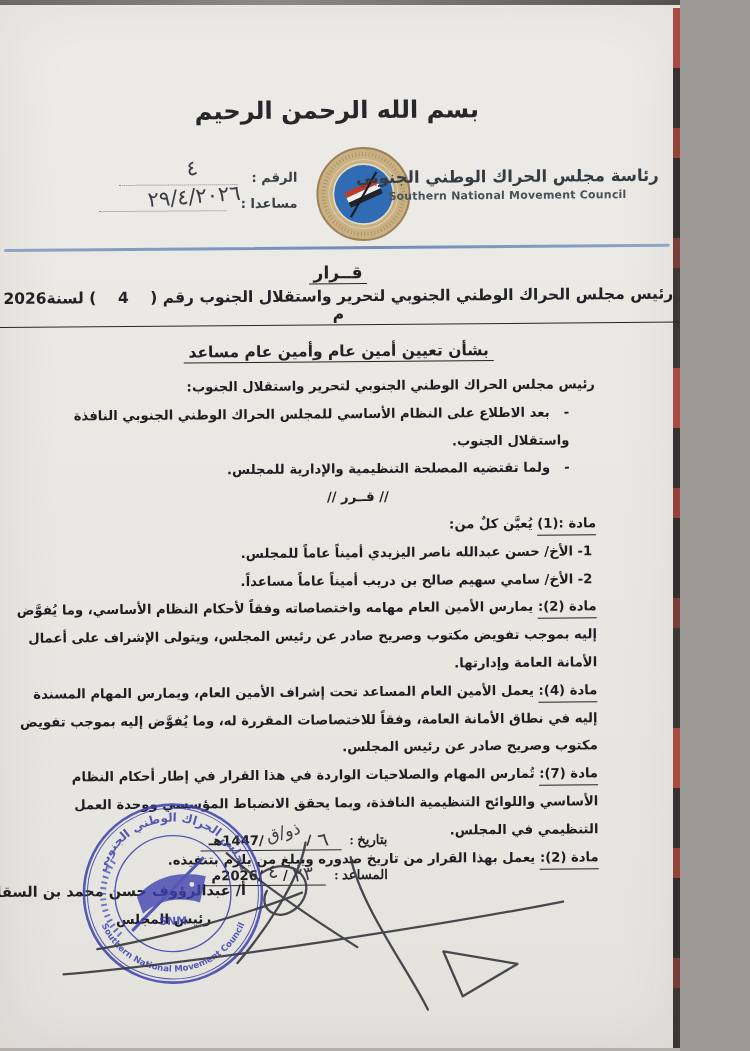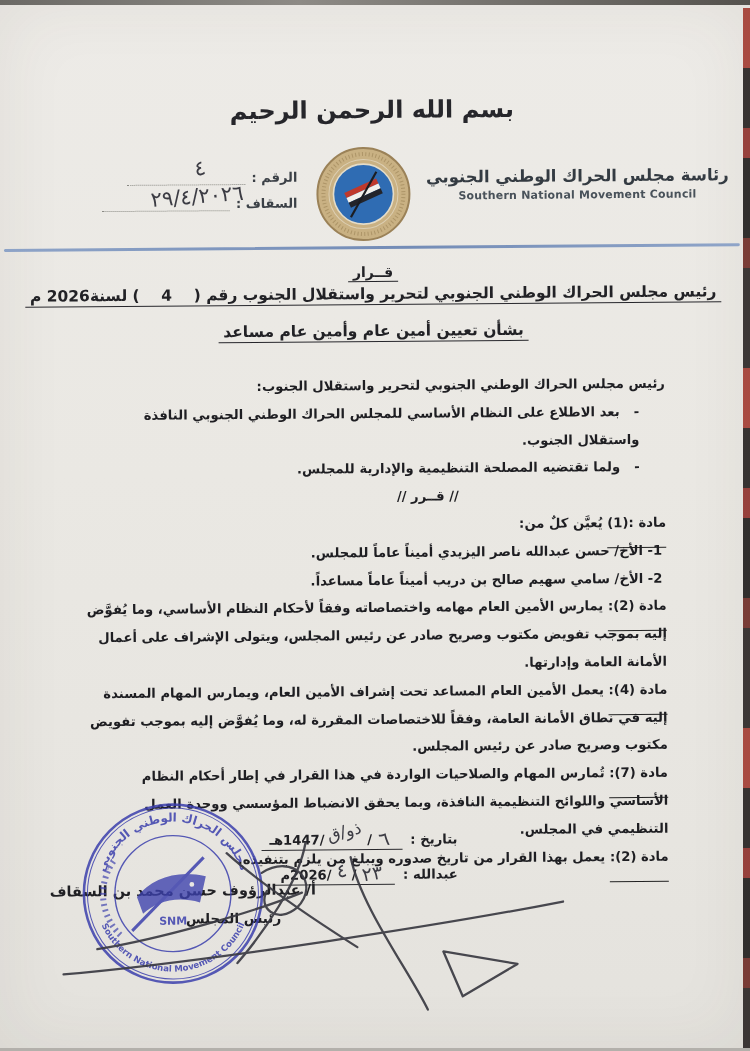--- a/index.html
+++ b/index.html
@@ -1,16 +1,16 @@
 <!DOCTYPE html>
 <html lang="ar"><head>
 <meta charset="utf-8">
 <style>
   html,body{margin:0;padding:0;background:#9d9a95;}
-  .photo{position:relative;width:750px;height:1051px;overflow:hidden;
+  .photo{position:relative;width:680px;height:1051px;overflow:hidden;
          background:#8f8c87;font-family:"DejaVu Sans",sans-serif;}
   .paper{position:absolute;inset:0;
          background:linear-gradient(180deg,#edebe7 0%,#eae8e3 45%,#e7e5e0 80%,#e4e2dd 100%);
          box-shadow:inset 0 0 70px rgba(70,60,40,.07);}
   .edge-top{position:absolute;top:0;left:0;right:0;height:5px;
             background:linear-gradient(90deg,#6b6965,#8d8a85 40%,#55524e);z-index:9;}
   .edge-right{position:absolute;top:8px;right:0;bottom:0;width:7px;z-index:9;opacity:.9;
             background:repeating-linear-gradient(180deg,
               #a23a30 0 60px,#241f1e 60px 120px,#8e2f2a 120px 150px,
               #1e1b1a 150px 230px,#6e2a24 230px 260px,#2a2423 260px 360px);}
@@ -21,55 +21,55 @@
   
   .bismillah{position:absolute;top:96px;left:0;right:0;text-align:center;
              font-weight:700;font-size:24px;color:#26262b;direction:rtl;}
   .org{position:absolute;top:168px;right:14px;width:312px;text-align:center;direction:rtl;}
   .org-ar{font-weight:700;font-size:16.5px;color:#343b42;}
   .org-en{font-weight:700;font-size:11px;color:#49525a;letter-spacing:.2px;margin-top:3px;}
   .logo{position:absolute;top:146px;left:318px;width:96px;height:96px;}
 
   .numdate{position:absolute;top:158px;left:86px;width:214px;direction:rtl;}
   .nd-row{display:flex;align-items:flex-end;justify-content:flex-start;height:26px;}
-  .nd-label{font-weight:700;font-size:13px;color:#3b4046;white-space:nowrap;margin-left:6px;}
+  .nd-label{font-weight:700;font-size:13px;color:#3b4046;white-space:nowrap;margin-left:14px;}
   .nd-line{display:inline-block;position:relative;border-bottom:1.6px dotted #8a8a84;height:18px;}
   .line-num{width:118px;}
   .line-date{width:128px;}
   .hw{color:#3c3c44;font-weight:400;}
   .hw-num{position:absolute;top:-10px;right:40px;font-size:21px;transform:rotate(-10deg);}
   .hw-date{position:absolute;top:-8px;right:-14px;font-size:21px;white-space:nowrap;
            transform:rotate(-4deg);letter-spacing:1px;}
 
   .blue-rule{position:absolute;top:246px;left:6px;right:8px;height:3px;border-radius:2px;
              background:linear-gradient(90deg,#89a0c6,#6d87b4 55%,#8aa1c7);opacity:.95;}
 
   
   .titles{position:absolute;top:262px;left:0;right:0;text-align:center;direction:rtl;color:#222226;}
   .t-line{display:inline-block;border-bottom:1.7px solid #26262b;padding:0 5px 1px;font-weight:700;}
-  .t1{font-size:14px;}
+  .t1{font-size:17px;}
   .t2{font-size:15.5px;margin-top:3px;}
   .t3{font-size:15.5px;margin-top:17px;}
 
   
   .docbody{position:absolute;top:372px;right:84px;width:580px;direction:rtl;
            font-size:13.2px;line-height:27.8px;font-weight:700;color:#1e1e22;text-align:right;}
   .docbody p{margin:0;}
   .bullets{padding-right:26px;}
   .dash{margin-left:14px;}
   .marker{text-align:center;transform:translateX(52px);margin:2px 0 2px;}
   .items{padding-right:4px;}
   .art{margin-top:7px;}
-  .art-label{border-bottom:1.6px solid #222;padding-bottom:17px;}
+  .art-label{border-bottom:1.6px solid #222;padding-bottom:4px;}
 
   
   .dates{position:absolute;top:826px;right:295px;direction:rtl;font-weight:700;
          font-size:13.2px;color:#202024;}
   .date-line{margin-bottom:11px;white-space:nowrap;}
-  .dl-label{margin-left:8px;}
+  .dl-label{margin-left:8px;font-family:Liberation Serif, serif;}
   .dl-val{display:inline-block;border-bottom:1.7px solid #2a2a2e;padding:0 8px 1px;}
   .dl-val .hw{display:inline-block;font-size:19px;}
   .hw-day{transform:rotate(-12deg) translateY(2px);margin:0 6px;}
   .hw-month{transform:rotate(-14deg) translateY(-7px);margin:0 4px;font-size:17px !important;}
   .hw-gday{transform:rotate(-8deg) translateY(1px);margin:0 5px;}
   .hw-gmonth{transform:rotate(-10deg) translateY(-2px);margin:0 5px;}
 
   .signer{position:absolute;top:881px;right:437px;direction:rtl;font-weight:700;
           font-size:14.5px;color:#202024;white-space:nowrap;z-index:1;}
   .signer-title{position:absolute;top:909px;right:472px;direction:rtl;font-weight:700;
@@ -108,21 +108,21 @@
     </div>
 
     <div class="numdate">
       <div class="nd-row">
         <span class="nd-label">الرقم :</span>
         <span class="nd-line line-num">
           <span class="hw hw-num">٤</span>
         </span>
       </div>
       <div class="nd-row">
-        <span class="nd-label">السقاف :</span>
+        <span class="nd-label">مساعدا :</span>
         <span class="nd-line line-date">
           <span class="hw hw-date">٢٩/٤/٢٠٢٦</span>
         </span>
       </div>
     </div>
 
     <div class="blue-rule"></div>
 
     <div class="titles">
       <div><span class="t-line t1">قــرار</span></div>
@@ -163,21 +163,21 @@
         <span class="art-label">مادة (2):</span>
         <span>يعمل بهذا القرار من تاريخ صدوره ويبلغ من يلزم بتنفيذه.</span>
       </p>
     </div>
 
     <div class="dates">
       <div class="date-line">
         <span class="dl-label">بتاريخ :</span><span class="dl-val"><span class="hw hw-day">٦</span><span>/</span><span class="hw hw-month">ذو/ق</span><span>/</span><span>1447هـ</span></span>
       </div>
       <div class="date-line">
-        <span class="dl-label">عبدالله :</span><span class="dl-val"><span class="hw hw-gday">٢٣</span><span>/</span><span class="hw hw-gmonth">٤</span><span>/</span><span>2026م</span></span>
+        <span class="dl-label">المساعد :</span><span class="dl-val"><span class="hw hw-gday">٢٣</span><span>/</span><span class="hw hw-gmonth">٤</span><span>/</span><span>2026م</span></span>
       </div>
     </div>
 
     <div class="signer">أ/ عبدالرؤوف حسن محمد بن السقاف</div>
     <div class="signer-title">رئيس المجلس</div>
 
     <svg class="stamp" viewBox="0 0 188 188">
       <defs>
         <path id="arcTop" d="M 21,93 A 72,72 0 1 1 165,93" fill="none"></path>
         <path id="arcBottom" d="M 15,93 A 78,78 0 1 0 171,93" fill="none"></path>

